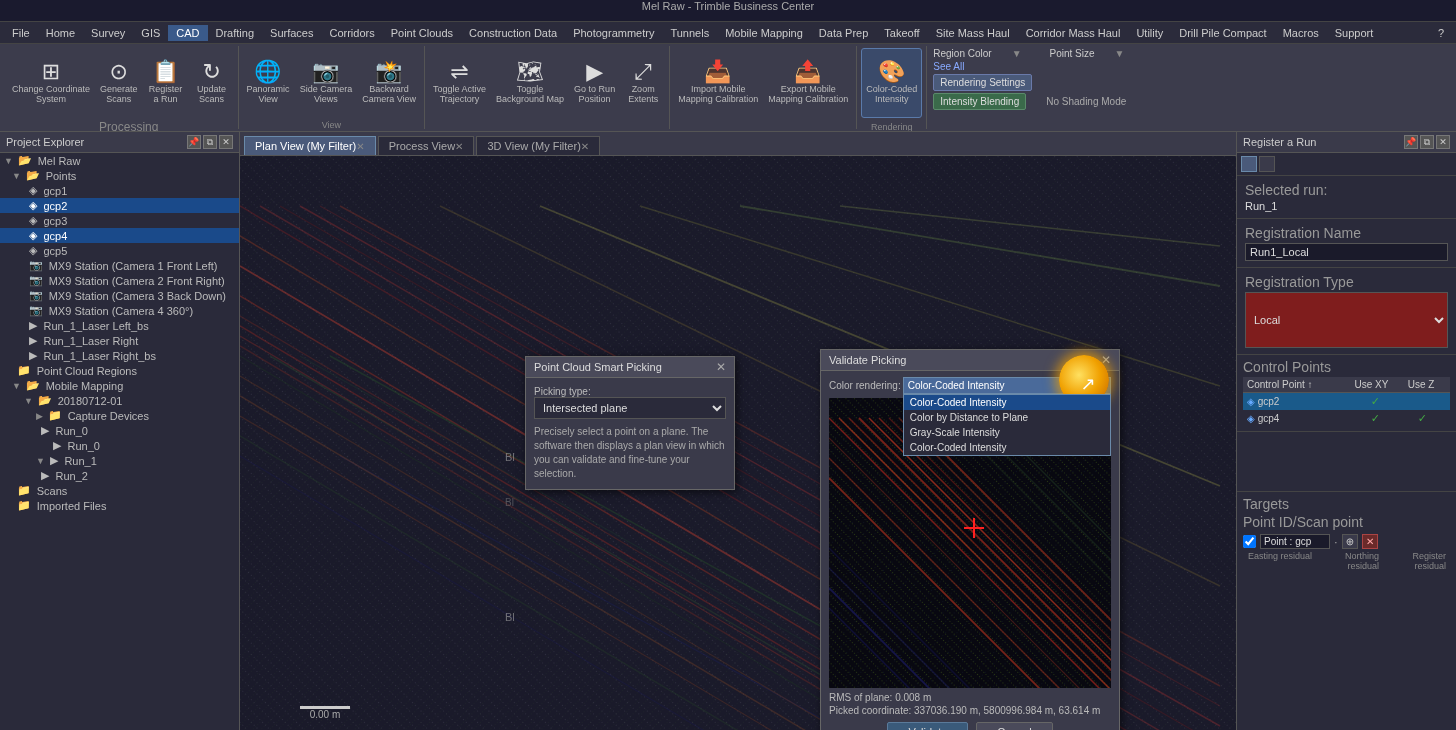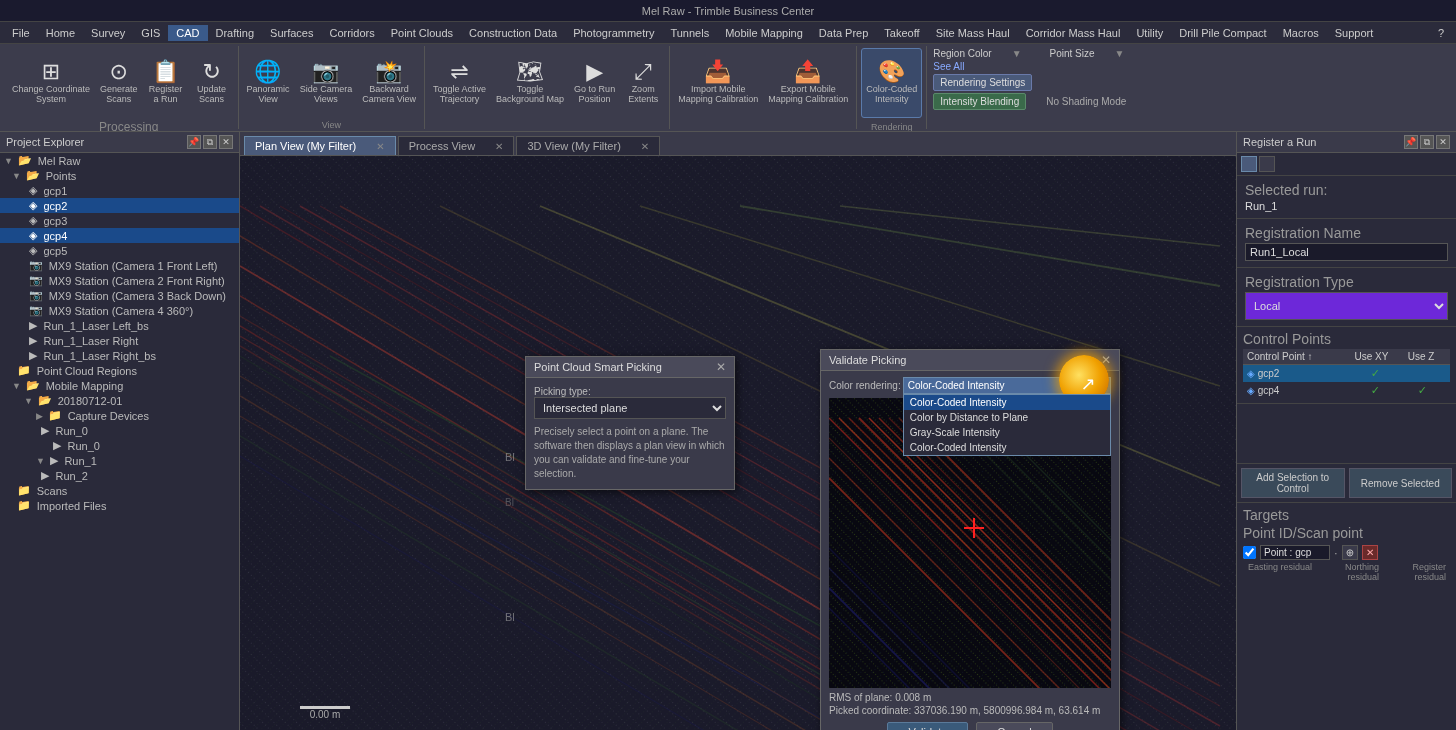--- a/index.html
+++ b/index.html
@@ -3,21 +3,20 @@
   <meta charset="utf-8">
   <style>
     * { box-sizing: border-box; margin: 0; padding: 0; }
     body { font-family: 'Segoe UI', Arial, sans-serif; font-size: 11px; background: #2d2d2d; color: #ccc; overflow: hidden; width: 1456px; height: 730px; }
 
     
     #titlebar {
       height: 22px;
       background: #1a1a2e;
       display: flex;
-      align-items: center;
       justify-content: center;
       color: #aaa;
       font-size: 11px;
       border-bottom: 1px solid #444;
     }
 
     
     #menubar {
       height: 22px;
       background: #2b2b3b;
@@ -176,21 +175,21 @@
     .tab {
       padding: 3px 10px;
       background: #2a2a3a;
       border: 1px solid #555;
       border-bottom: none;
       cursor: pointer;
       font-size: 11px;
       color: #aaa;
       display: flex;
       align-items: center;
-      gap: 20px;
+      gap: 0;
       margin-right: 2px;
     }
     .tab.active { background: #4a5a7a; color: #fff; border-color: #6a8aaa; }
     .tab-close { cursor: pointer; color: #888; font-size: 10px; }
 
     
     #map-area {
       flex: 1;
       position: relative;
       overflow: hidden;
@@ -256,25 +255,25 @@
     .right-panel-input {
       width: 100%;
       background: #1a1a2a;
       border: 1px solid #555;
       color: #ddd;
       font-size: 11px;
       padding: 2px 4px;
     }
     .right-panel-select {
       width: 100%;
-      background: #6d28d9;
+      background: #7f1d1d;
       border: 1px solid #555;
       color: #ddd;
       font-size: 11px;
-      padding: 6px 4px;
+      padding: 20px 4px;
     }
 
     
     .control-points-header {
       display: flex;
       align-items: center;
       background: #3a3a4a;
       padding: 2px 4px;
       font-size: 10px;
       color: #ccc;
@@ -1023,24 +1022,20 @@
       <div class="cp-row">
         <span style="color:#6af;font-size:10px;margin-right:3px;">◈</span>
         <span class="cp-col-wide">gcp4</span>
         <span class="cp-col checkmark">✓</span>
         <span class="cp-col checkmark">✓</span>
       </div>
     </div>
 
     <div style="height:60px;border-bottom:1px solid #444;"></div>
 
-    <div style="display:flex;gap:4px;padding:4px 4px;border-bottom:1px solid #444;">
-      <button style="flex:1;background:#3a4a5a;border:1px solid #556;color:#ccc;font-size:10px;padding:3px 2px;cursor:pointer;">Add Selection to Control</button>
-      <button style="flex:1;background:#3a4a5a;border:1px solid #556;color:#ccc;font-size:10px;padding:3px 2px;cursor:pointer;">Remove Selected</button>
-    </div>
 
     <div style="padding:4px 6px;">
       <div class="right-panel-label">Targets</div>
       <div class="right-panel-label">Point ID/Scan point</div>
       <div class="targets-row">
         <input type="checkbox" checked="" style="">
         <input class="targets-input" type="text" value="Point : gcp" style="">
         <span style="font-size:11px;color:#aaa;">·</span>
         <button class="targets-btn">⊕</button>
         <button class="targets-red-btn">✕</button>

